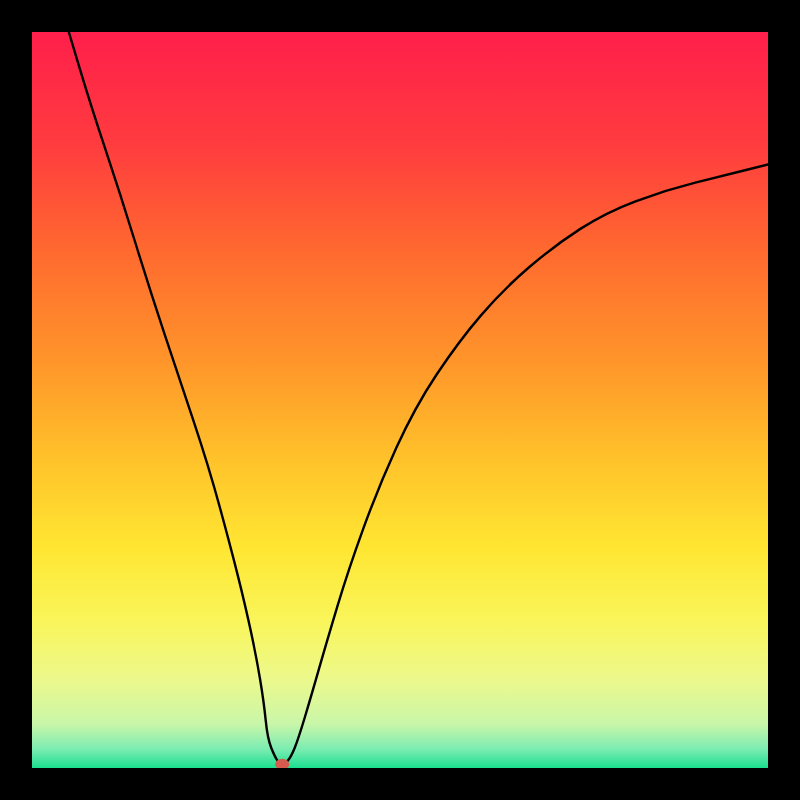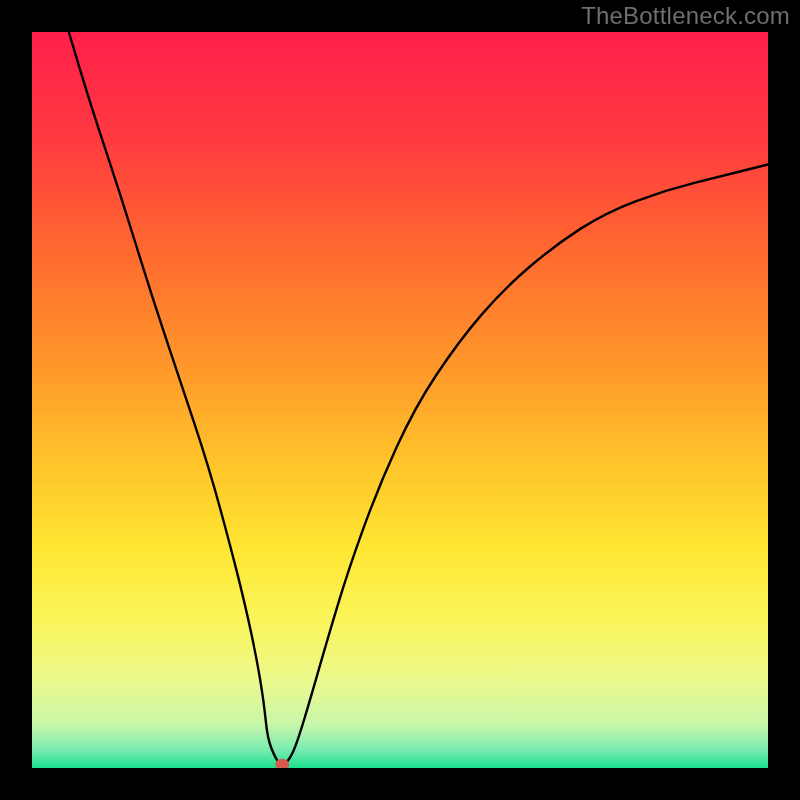--- a/index.html
+++ b/index.html
@@ -35,21 +35,20 @@
     height: 736px;
   }
   svg {
     display: block;
   }
 </style>
 </head>
 <body>
 
 <div class="outer">
-  <div class="watermark">TheBottleneck.com</div>
   <div class="plot-wrap">
     <svg id="chart-svg" width="736" height="736" viewBox="0 0 736 736">
       <defs>
         <linearGradient id="bg-grad" x1="0" y1="0" x2="0" y2="1">
             <stop offset="0%" stop-color="#ff1f4b"></stop>
             <stop offset="15%" stop-color="#ff3b3f"></stop>
             <stop offset="30%" stop-color="#ff6a2f"></stop>
             <stop offset="45%" stop-color="#ff962a"></stop>
             <stop offset="57.99999999999999%" stop-color="#ffc22a"></stop>
             <stop offset="70%" stop-color="#ffe632"></stop>

